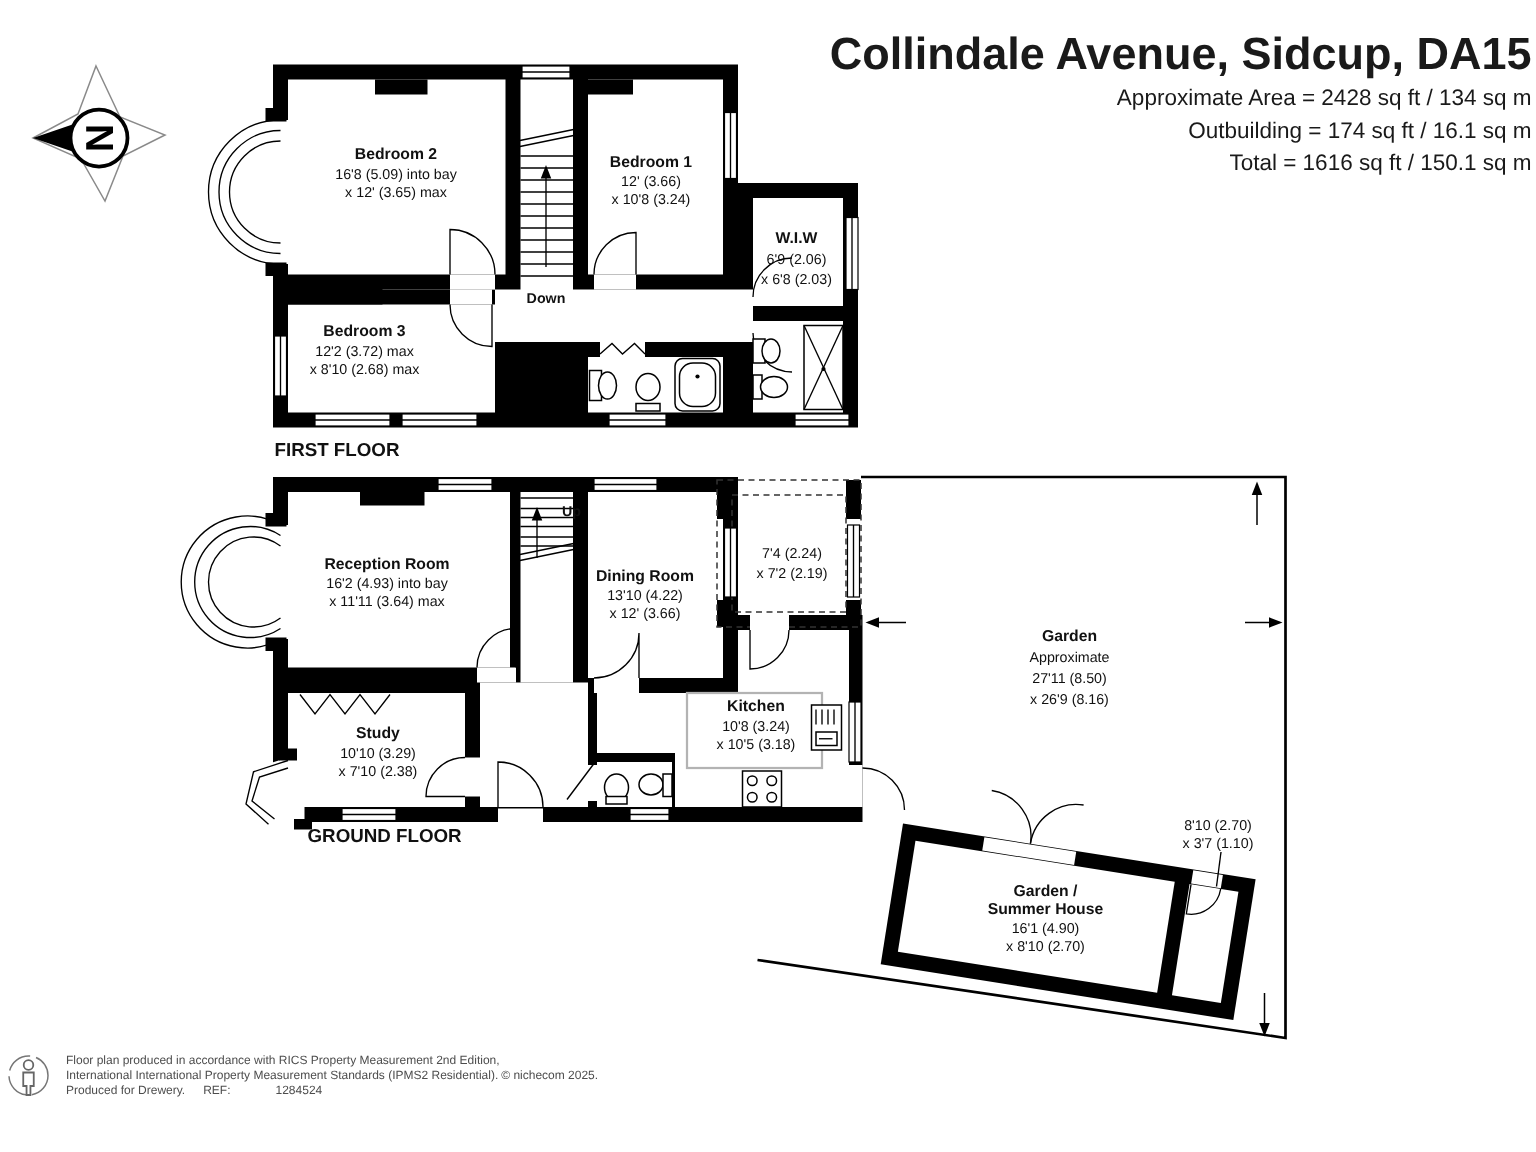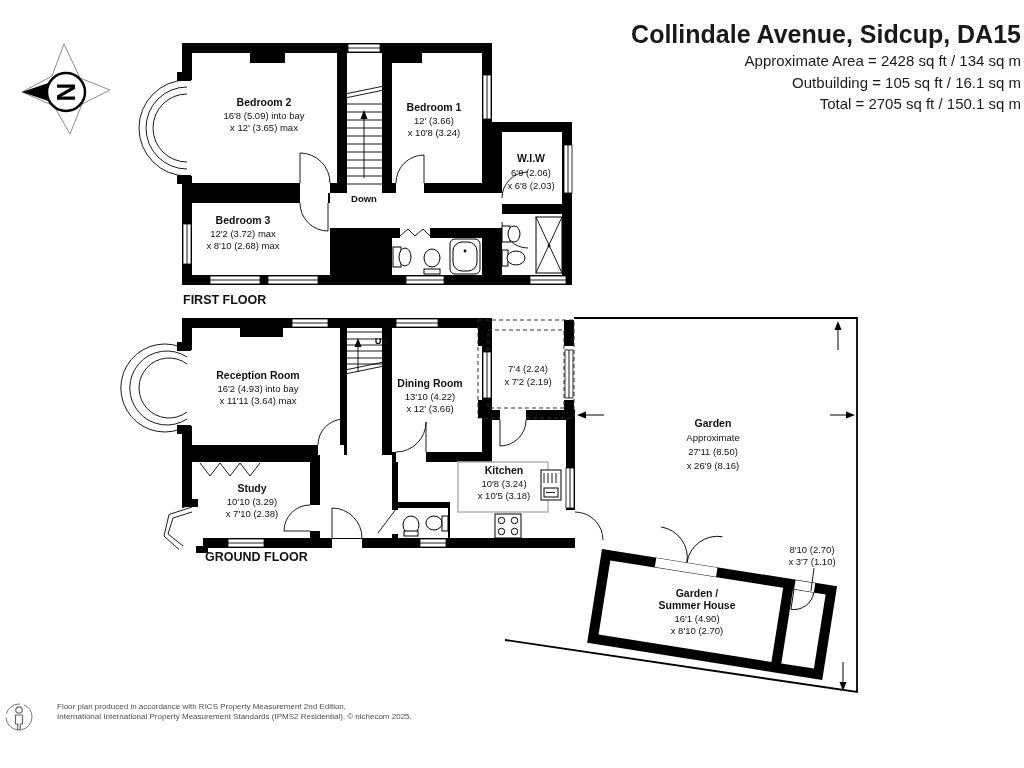--- a/index.html
+++ b/index.html
@@ -2,25 +2,25 @@
 <html><head>
 <meta charset="utf-8">
 <title></title>
 <style>
   html,body{margin:0;padding:0;}
   body{width:1024px;height:768px;background:#ffffff;position:relative;
        font-family:"Liberation Sans",sans-serif;color:#1a1a1a;overflow:hidden;}
   #plan{position:absolute;left:0;top:0;}
   
   .hdr{position:absolute;top:20px;right:3px;text-align:right;}
-  .hdr .title{font-size:25px;font-weight:bold;letter-spacing:0;}
+  .hdr .title{font-size:30px;font-weight:bold;letter-spacing:0;}
   .hdr .aline{font-size:15px;line-height:19.5px;margin-top:2px;}
   .hdr .note{font-size:10.5px;margin-top:3px;color:#111;}
   
-  .ftr{position:absolute;left:3px;top:699px;display:flex;align-items:flex-start;gap:13px;}
+  .ftr{position:absolute;left:3px;top:699px;display:flex;align-items:flex-start;}
   .ftr .txt{margin-left:7px;font-size:8px;line-height:10px;color:#4d4d4d;padding-top:3px;}
   .ftr .cpy{margin-left:2px;}
   .ftr .reflab{margin-left:12px;}
   .ftr .refval{margin-left:30px;}
   
   .wall{fill:#000;}
   .room{fill:#fff;}
   .gap{fill:#fff;}
   .win{fill:#fff;stroke:#000;stroke-width:0.8;}
   .thin{stroke:#000;stroke-width:0.9;fill:none;}
@@ -315,29 +315,32 @@
     <text class="rdim" x="697" y="634">x 8'10 (2.70)</text>
     <text class="rdim" x="812" y="553">8'10 (2.70)</text>
     <text class="rdim" x="812" y="565">x 3'7 (1.10)</text>
     <line class="thin" x1="814" y1="568" x2="811" y2="591"></line>
   </g>
 </svg>
 
 <div class="hdr">
   <div class="title">Collindale Avenue, Sidcup, DA15</div>
   <div class="aline">Approximate Area = 2428 sq ft / 134 sq m</div>
-  <div class="aline">Outbuilding = 105 sq ft / 16.1 sq m</div>
-  <div class="aline">Total = 2705 sq ft / 150.1 sq m</div>
+  <div class="aline">Outbuilding = 174 sq ft / 16.1 sq m</div>
+  <div class="aline">Total = 1616 sq ft / 150.1 sq m</div>
 </div>
 
 <div class="ftr">
   <svg width="34" height="36">
     <circle cx="16" cy="18" r="13" fill="none" stroke="#777" stroke-width="1" stroke-dasharray="18 4"></circle>
     <circle cx="16" cy="11" r="3.2" fill="none" stroke="#666" stroke-width="1.2"></circle>
     <path d="M12.5,16 h7 v9 h-2.2 v6 h-2.6 v-6 h-2.2 Z" fill="none" stroke="#666" stroke-width="1.2"></path>
   </svg>
   <div class="txt">
     <div>Floor plan produced in accordance with RICS Property Measurement 2nd Edition,</div>
     <div>
       <span>International International Property Measurement Standards (IPMS2 Residential).</span><span class="cpy">© nichecom 2025.</span>
     </div>
+    <div>
+      <span>Produced for Drewery.</span><span class="reflab">REF:</span><span class="refval">1284524</span>
+    </div>
   </div>
 </div>
 
 </body></html>

